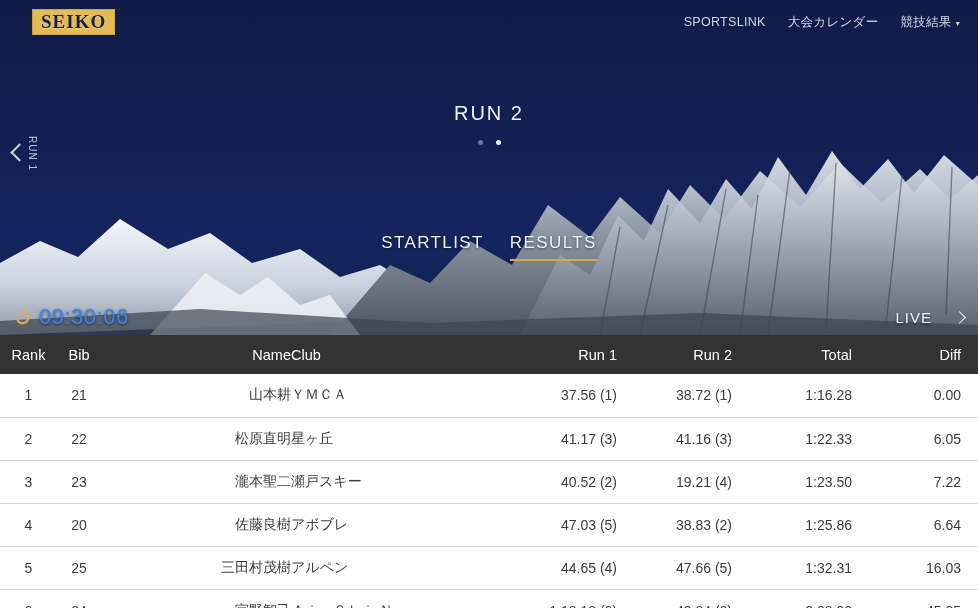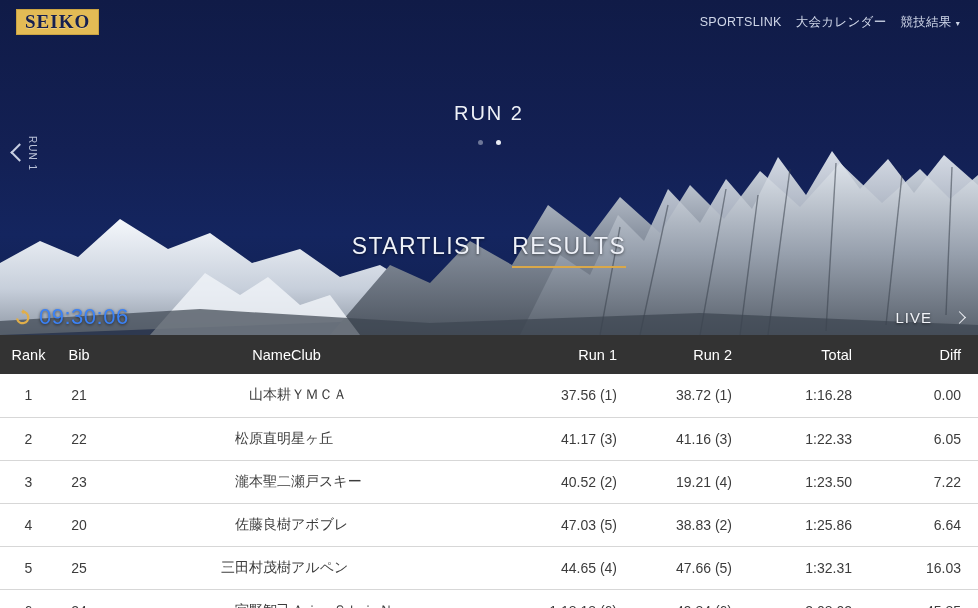--- a/index.html
+++ b/index.html
@@ -21,39 +21,39 @@
   
   .hero-sky{
     position:absolute; inset:0;
     background:linear-gradient(180deg,#101b47 0%,#132054 45%,#14255f 70%,#102050 100%);
   }
   
   .mtn{ position:absolute; bottom:0; left:0; width:978px; height:190px; overflow:hidden; }
   .mtn svg{ display:block; width:978px; height:190px; }
 
   .hero-topbar{
-    position:absolute; top:0; left:0; right:0; height:44px;
+    position:absolute; top:0; left:16px; right:0; height:44px;
     display:flex; align-items:center; z-index:30;
   }
   .seiko-logo{
     margin-left:16px;
     background:#e3bb55;
     border:1px solid #caa342;
     color:#16204f;
     font-size:19px;
     font-weight:bold;
     letter-spacing:1px;
     padding:2px 8px 3px 8px;
     line-height:1;
     font-family:"Liberation Serif", serif;
     text-shadow:0 1px 0 rgba(255,255,255,.25);
   }
   .nav{
     margin-left:auto; margin-right:18px;
-    display:flex; align-items:center; gap:14px;
+    display:flex; align-items:center; gap:22px;
     color:#cfd6e8; font-size:12.5px;
   }
   .nav-item{ white-space:nowrap; letter-spacing:.3px;}
   .nav-caret{ font-size:8px; margin-left:4px; color:#cfd6e8;}
 
   .hero-center{
     position:absolute; top:0; left:0; right:0;
     text-align:center; z-index:25;
     padding-top:88px;
   }
@@ -94,21 +94,21 @@
     writing-mode:vertical-rl;
     line-height:1;
   }
 
   .tabs{
     position:absolute; left:0; right:0; top:233px;
     display:flex; justify-content:center; gap:26px;
     z-index:28;
   }
   .tab{
-    color:#eef1f8; font-size:23px; letter-spacing:1.4px;
+    color:#eef1f8; font-size:17px; letter-spacing:1.4px;
     padding-bottom:6px;
     border-bottom:2px solid transparent;
     text-shadow:0 1px 3px rgba(0,0,0,.55);
   }
   .tab.active{ border-bottom-color:#d9a84a; }
 
   .hero-bottom{
     position:absolute; left:0; right:0; bottom:4px; height:28px;
     display:flex; align-items:center; z-index:28;
   }

